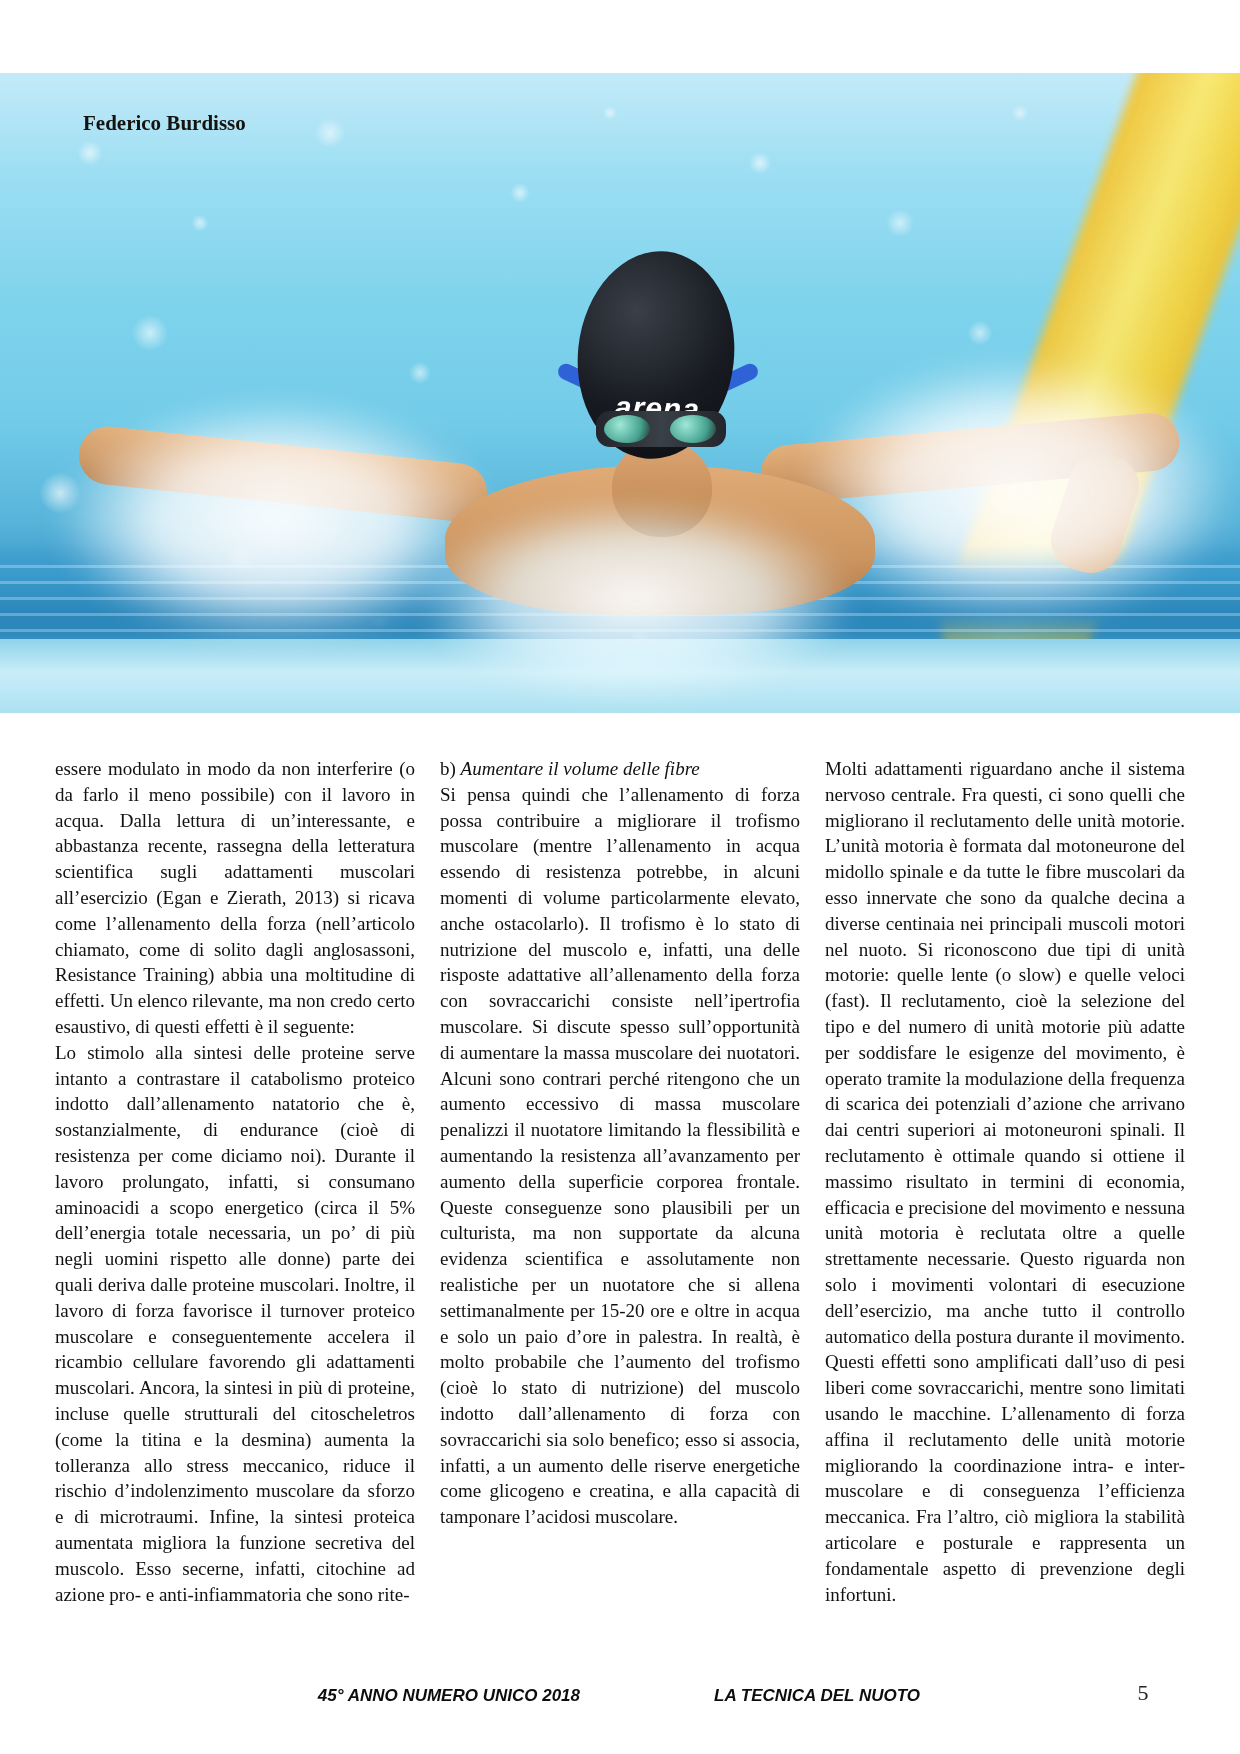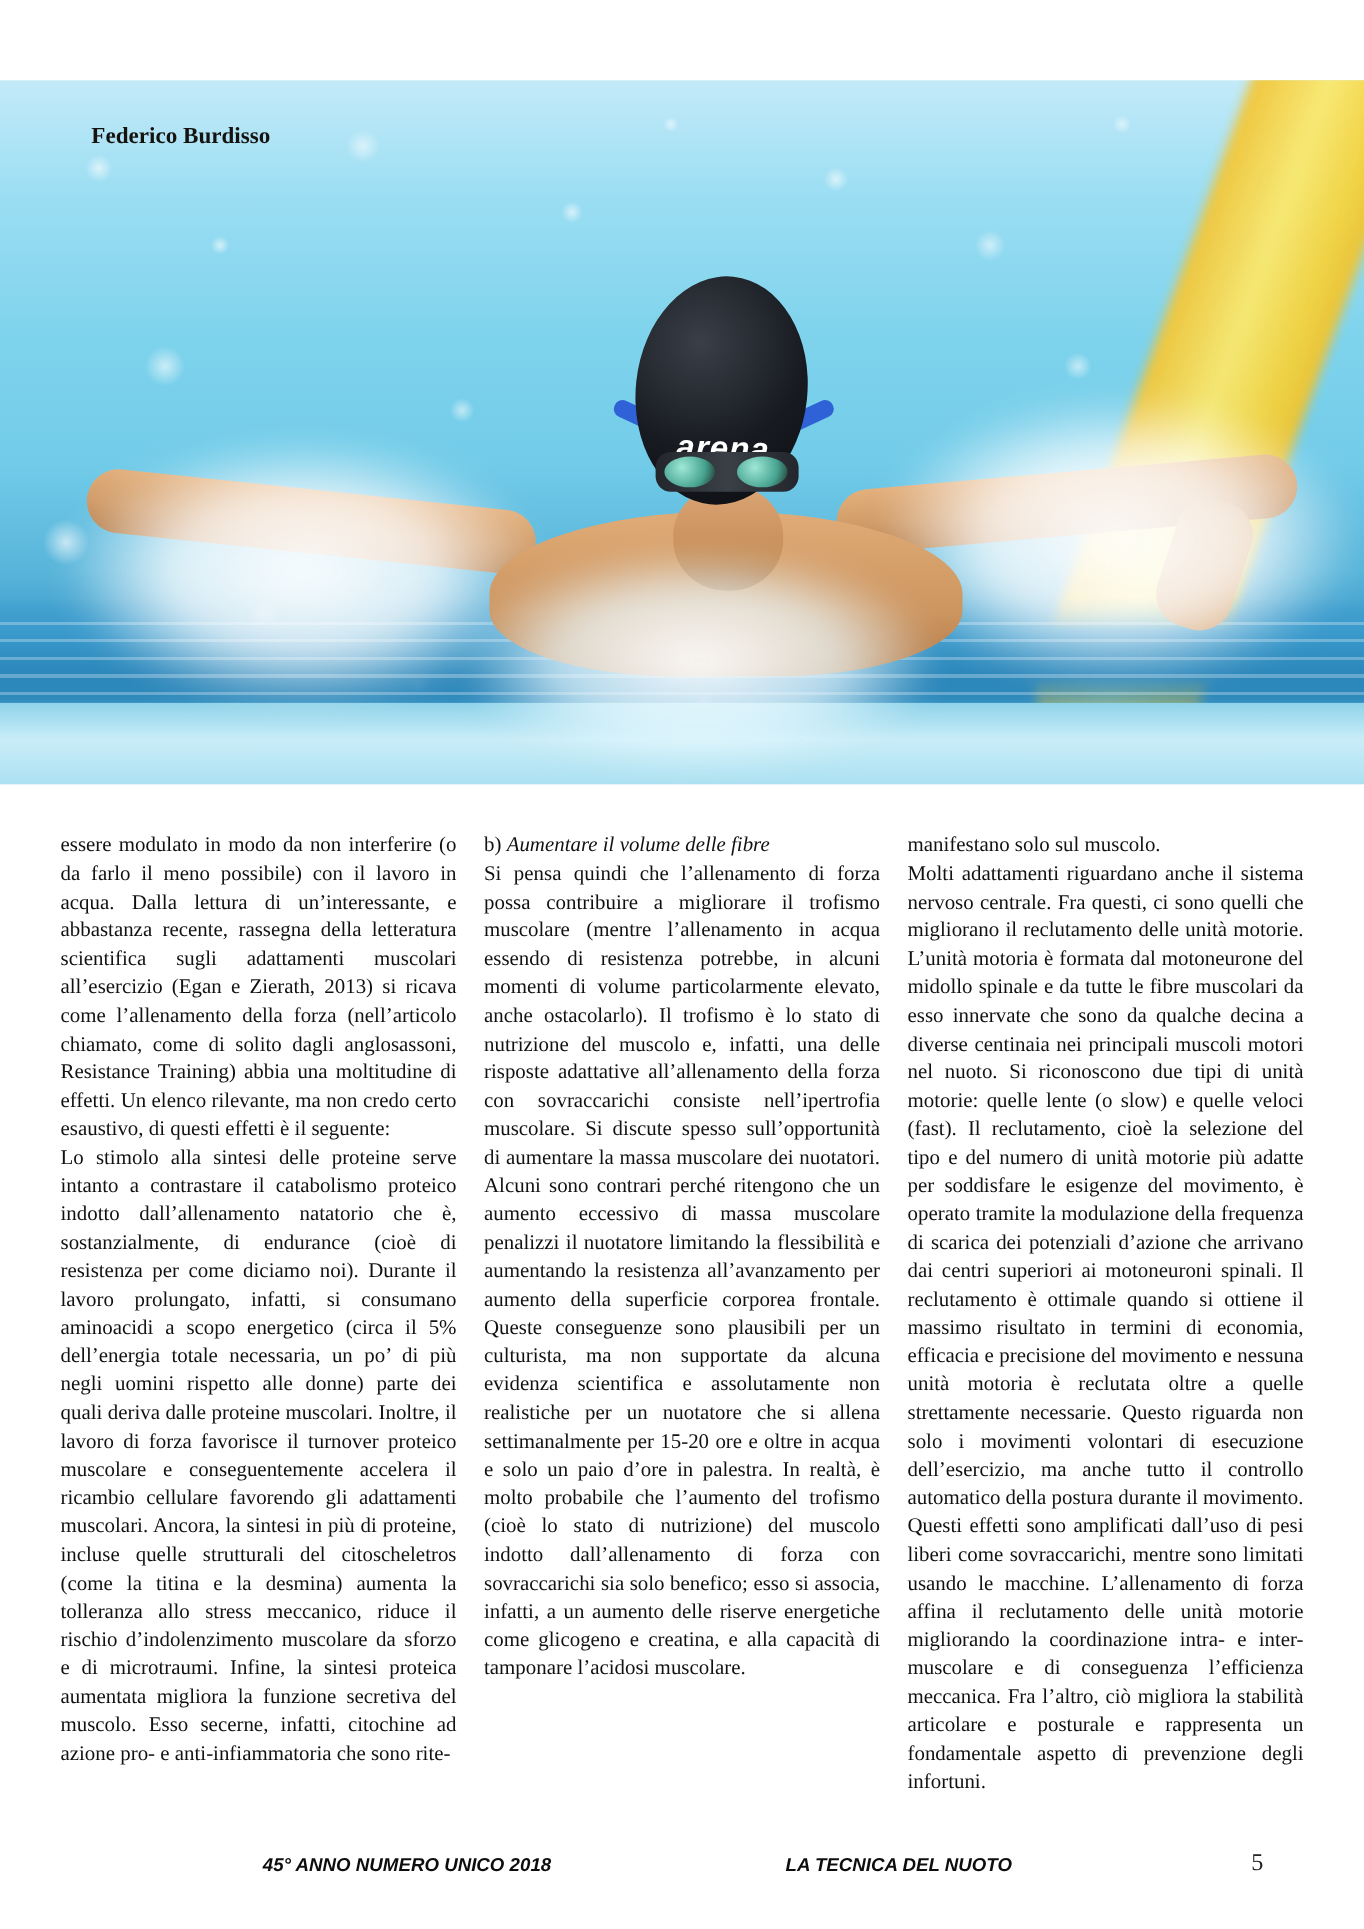--- a/index.html
+++ b/index.html
@@ -79,21 +79,21 @@
   .col{position:absolute;top:0;width:360px;font-size:19px;line-height:25.8px;
     text-align:justify;}
   .col-0{left:0;} .col-1{left:385px;} .col-2{left:770px;}
   .col p{margin:0;}
   .col p.heading em{}
 
   
   .footer-edition,.footer-magazine{position:absolute;top:1686px;
     font-family:"Liberation Sans",sans-serif;font-weight:bold;font-style:italic;
     font-size:17px;color:#0d0d0d;white-space:nowrap;}
-  .footer-edition{left:160px;width:420px;text-align:center;}
+  .footer-edition{left:160px;width:420px;text-align:right;}
   .footer-magazine{left:560px;width:360px;text-align:right;}
   .page-num{position:absolute;left:1118px;top:1680px;width:50px;text-align:center;
     font-size:22px;color:#222;}
 </style>
 </head>
 <body>
 
 <div class="page">
 
   <figure class="photo" style="margin:0">
@@ -130,21 +130,20 @@
   <main class="article">
     <div class="col col-0">
         <p>essere modulato in modo da non interferire (o da farlo il meno possibile) con il lavoro in acqua. Dalla lettura di un’interessante, e abbastanza recente, rassegna della letteratura scientifica sugli adattamenti muscolari all’esercizio (Egan e Zierath, 2013) si ricava come l’allenamento della forza (nell’articolo chiamato, come di solito dagli anglosassoni, Resistance Training) abbia una moltitudine di effetti. Un elenco rilevante, ma non credo certo esaustivo, di questi effetti è il seguente:</p>
         <p>Lo stimolo alla sintesi delle proteine serve intanto a contrastare il catabolismo proteico indotto dall’allenamento natatorio che è, sostanzialmente, di endurance (cioè di resistenza per come diciamo noi). Durante il lavoro prolungato, infatti, si consumano aminoacidi a scopo energetico (circa il 5% dell’energia totale necessaria, un po’ di più negli uomini rispetto alle donne) parte dei quali deriva dalle proteine muscolari. Inoltre, il lavoro di forza favorisce il turnover proteico muscolare e conseguentemente accelera il ricambio cellulare favorendo gli adattamenti muscolari. Ancora, la sintesi in più di proteine, incluse quelle strutturali del citoscheletros (come la titina e la desmina) aumenta la tolleranza allo stress meccanico, riduce il rischio d’indolenzimento muscolare da sforzo e di microtraumi.  Infine, la sintesi proteica aumentata migliora la funzione secretiva del muscolo. Esso secerne, infatti, citochine ad azione pro- e anti-infiammatoria che sono rite-</p>
       </div>
     <div class="col col-1">
         <p class="heading"><span>b)</span> <em>Aumentare il volume delle fibre</em></p>
         <p>Si pensa quindi che l’allenamento di forza possa contribuire a migliorare il trofismo muscolare (mentre l’allenamento in acqua essendo di resistenza potrebbe, in alcuni momenti di volume particolarmente elevato, anche ostacolarlo). Il trofismo è lo stato di nutrizione del muscolo e, infatti, una delle risposte adattative all’allenamento della forza con sovraccarichi consiste nell’ipertrofia muscolare.  Si discute spesso sull’opportunità di aumentare la massa muscolare dei nuotatori. Alcuni sono contrari perché ritengono che un aumento eccessivo di massa muscolare penalizzi il nuotatore limitando la flessibilità e aumentando la resistenza all’avanzamento per aumento della superficie corporea frontale. Queste conseguenze sono plausibili per un culturista, ma non supportate da alcuna evidenza scientifica e assolutamente non realistiche per un nuotatore che si allena settimanalmente per 15-20 ore e oltre in acqua e solo un paio d’ore in palestra. In realtà, è molto probabile che l’aumento del trofismo (cioè lo stato di nutrizione) del muscolo indotto dall’allenamento di forza con sovraccarichi sia solo benefico; esso si associa, infatti, a un aumento delle riserve energetiche come glicogeno e creatina, e alla capacità di tamponare l’acidosi muscolare.</p>
       </div>
     <div class="col col-2">
-        <p>manifestano solo sul muscolo.</p>
         <p>Molti adattamenti riguardano anche il sistema nervoso centrale. Fra questi, ci sono  quelli che migliorano  il reclutamento  delle  unità motorie. L’unità motoria è formata dal motoneurone del midollo spinale e da tutte le fibre muscolari da esso innervate che sono da qualche decina a diverse centinaia nei principali muscoli motori nel nuoto. Si riconoscono due tipi di unità motorie: quelle lente (o slow) e quelle veloci (fast). Il reclutamento, cioè la selezione del tipo e del numero di unità motorie più adatte per soddisfare le esigenze del movimento, è operato tramite la  modulazione della frequenza di scarica dei potenziali d’azione che arrivano dai centri superiori ai motoneuroni spinali. Il reclutamento è ottimale quando si ottiene il massimo risultato in termini di economia, efficacia e precisione del movimento e nessuna unità motoria è reclutata oltre a quelle strettamente necessarie. Questo riguarda non solo i  movimenti volontari di esecuzione dell’esercizio, ma anche tutto il controllo automatico della postura durante il movimento. Questi effetti sono amplificati dall’uso di pesi liberi come sovraccarichi, mentre sono limitati usando le macchine. L’allenamento di forza affina il reclutamento delle unità motorie  migliorando la  coordinazione intra- e inter- muscolare e di conseguenza l’efficienza meccanica. Fra l’altro, ciò migliora la stabilità articolare e posturale e rappresenta un fondamentale aspetto di prevenzione degli infortuni.</p>
       </div>
   </main>
 
   <footer>
     <div class="footer-edition">45° ANNO NUMERO UNICO 2018</div>
     <div class="footer-magazine">LA TECNICA DEL NUOTO</div>
     <div class="page-num">5</div>
   </footer>
 

